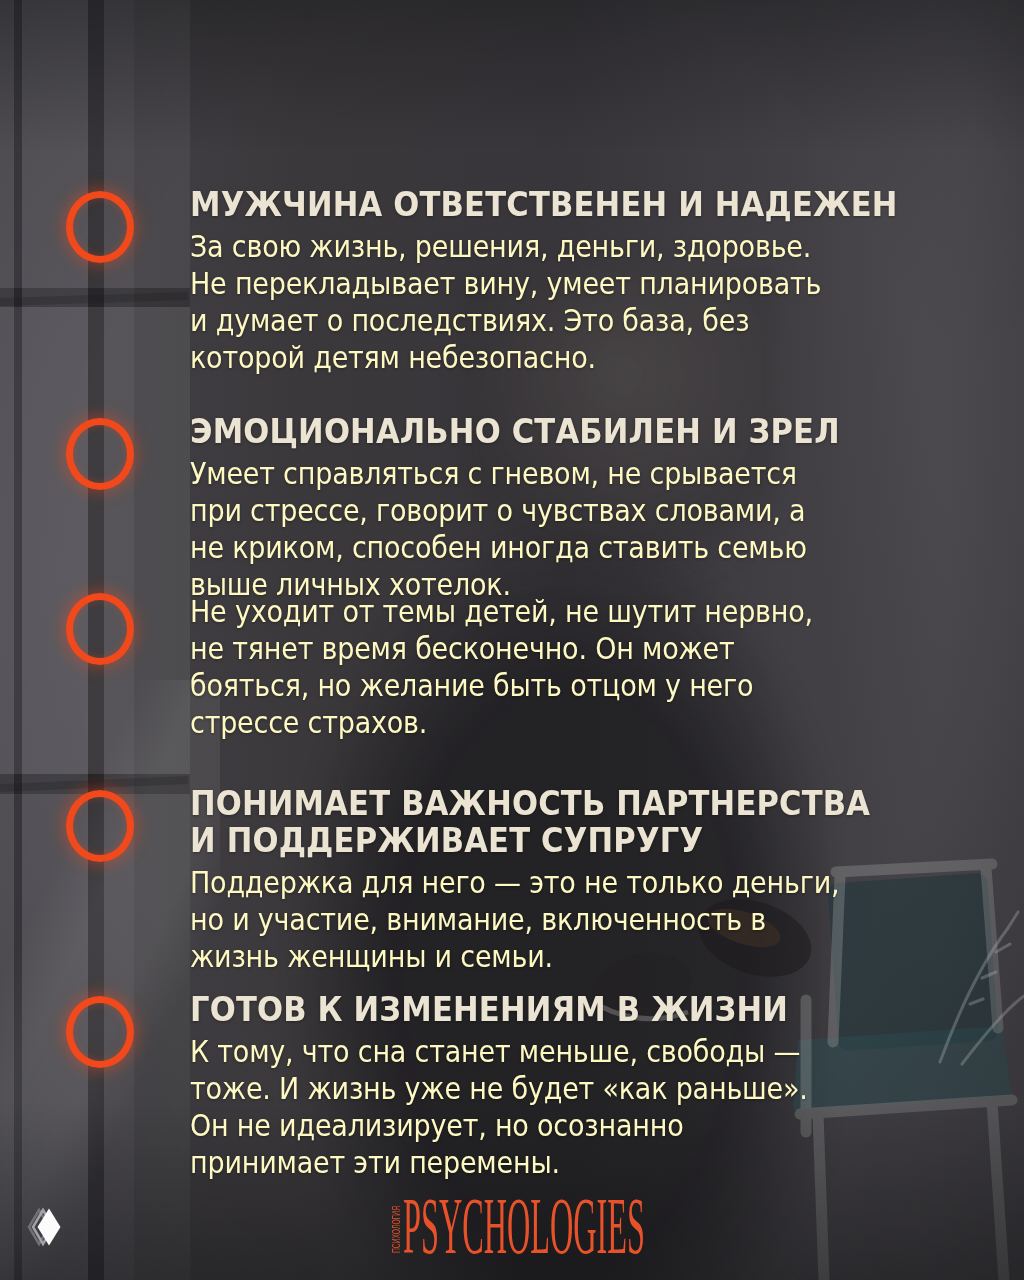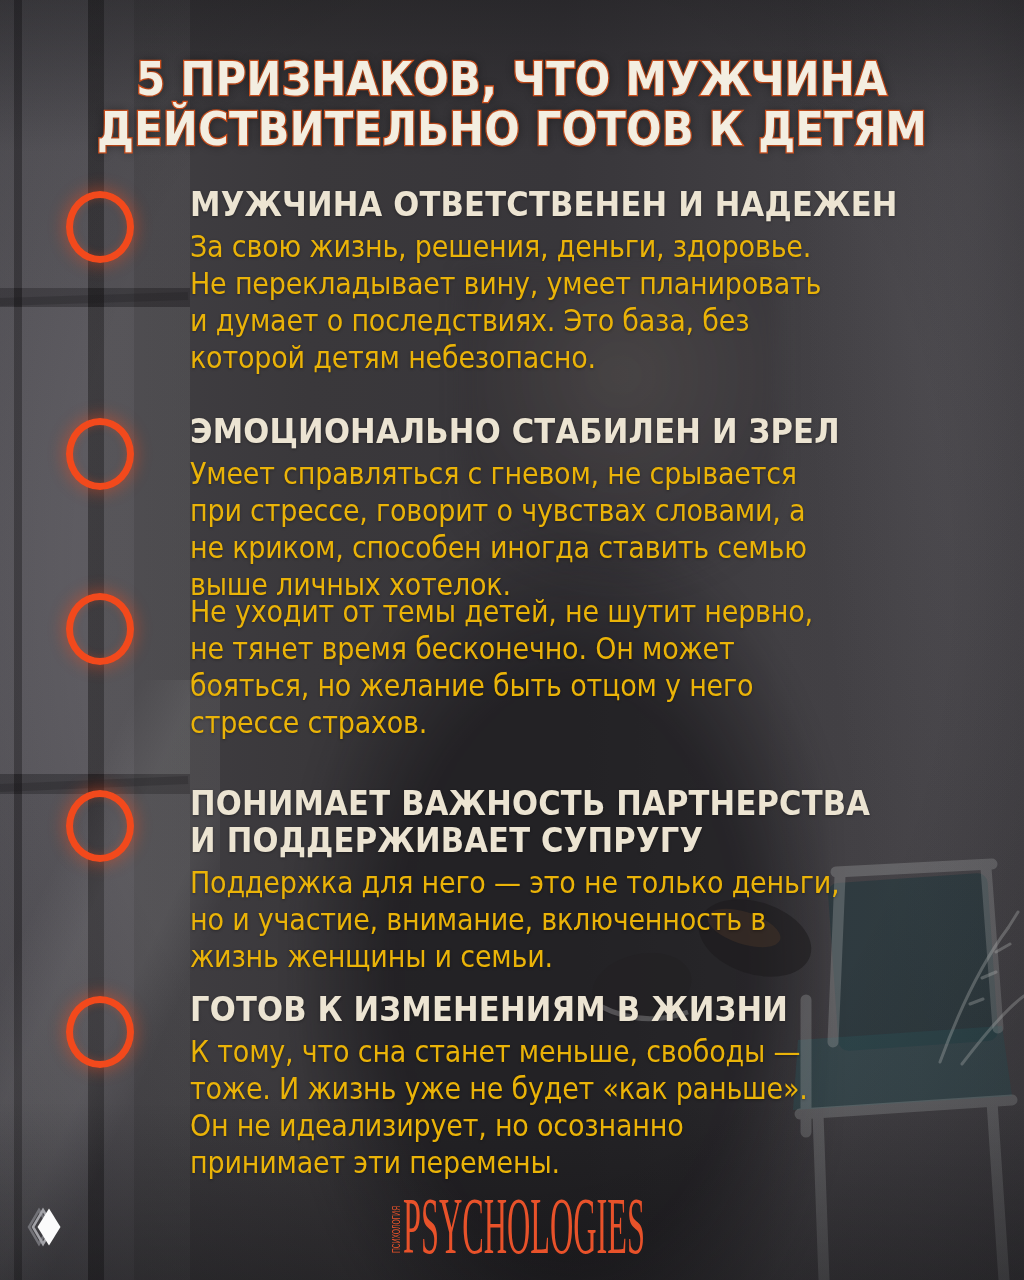--- a/index.html
+++ b/index.html
@@ -51,21 +51,21 @@
     box-shadow:0 0 16px 2px rgba(242,73,28,.45), inset 0 0 8px rgba(242,73,28,.30);
   }
   .sec-text{width:800px;}
   .sec-heading{
     margin:0;font-size:34px;line-height:37px;font-weight:bold;
     color:#ece4d2;letter-spacing:.2px;white-space:pre-line;
     text-shadow:0 1px 3px rgba(0,0,0,.35);
   }
   .sec-body{
     margin:5px 0 0;font-size:30px;line-height:37px;font-weight:normal;
-    color:#eab308;letter-spacing:-.2px;white-space:pre-line;
+    color:#fef9c3;letter-spacing:-.2px;white-space:pre-line;
     text-shadow:0 1px 3px rgba(0,0,0,.35);
   }
   
   .footer{position:absolute;left:0;bottom:0;width:100%;height:90px;text-decoration:underline;}
   .brand-mark{position:absolute;left:28px;bottom:26px;}
   .logo{position:absolute;left:50%;bottom:16px;transform:translateX(-50%);}
 </style>
 </head>
 <body>
 
@@ -108,24 +108,20 @@
       </g>
 
       <g stroke="#1d1c1f" opacity="0.25" stroke-width="8">
         <path d="M0,302 L188,296"></path>
         <path d="M0,788 L188,780"></path>
       </g>
     </svg>
     <div class="bg-vignette"></div>
   </div>
 
-  <header class="title">
-    <div>5 ПРИЗНАКОВ, ЧТО МУЖЧИНА</div>
-    <div>ДЕЙСТВИТЕЛЬНО ГОТОВ К ДЕТЯМ</div>
-  </header>
 
   <section class="section s1">
     <span class="ring"></span>
     <div class="sec-text">
       <h2 class="sec-heading">МУЖЧИНА ОТВЕТСТВЕНЕН И НАДЕЖЕН</h2>
       <p class="sec-body">За свою жизнь, решения, деньги, здоровье.
 Не перекладывает вину, умеет планировать
 и думает о последствиях. Это база, без
 которой детям небезопасно.</p>
     </div>

